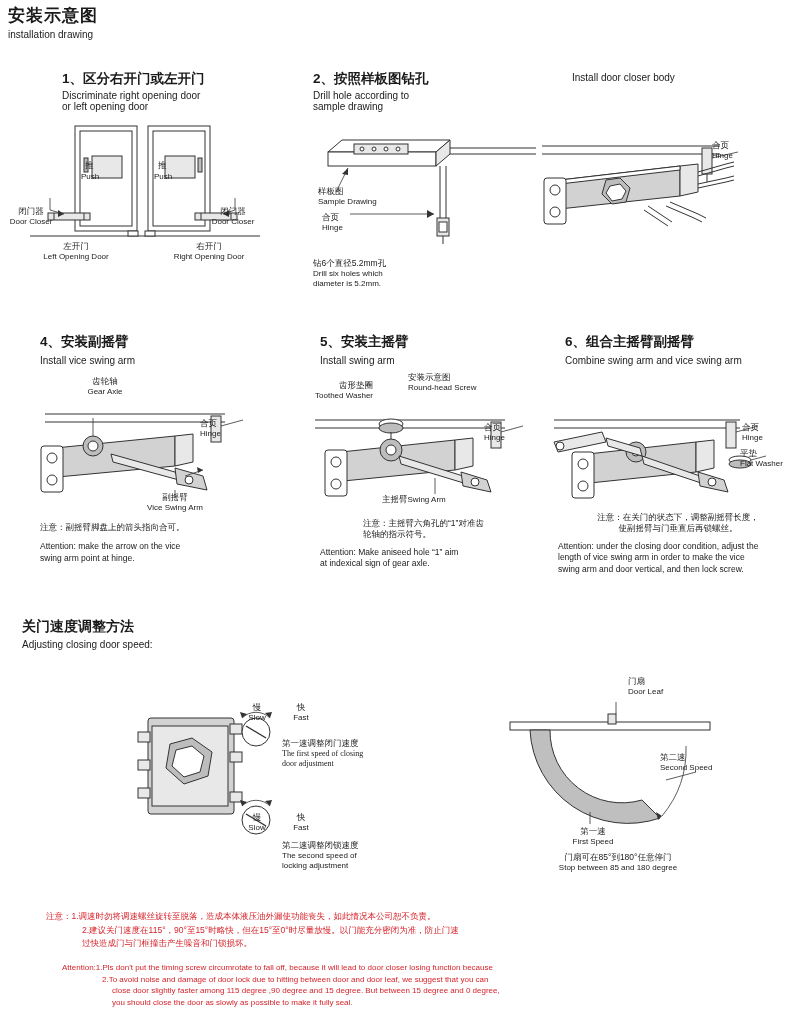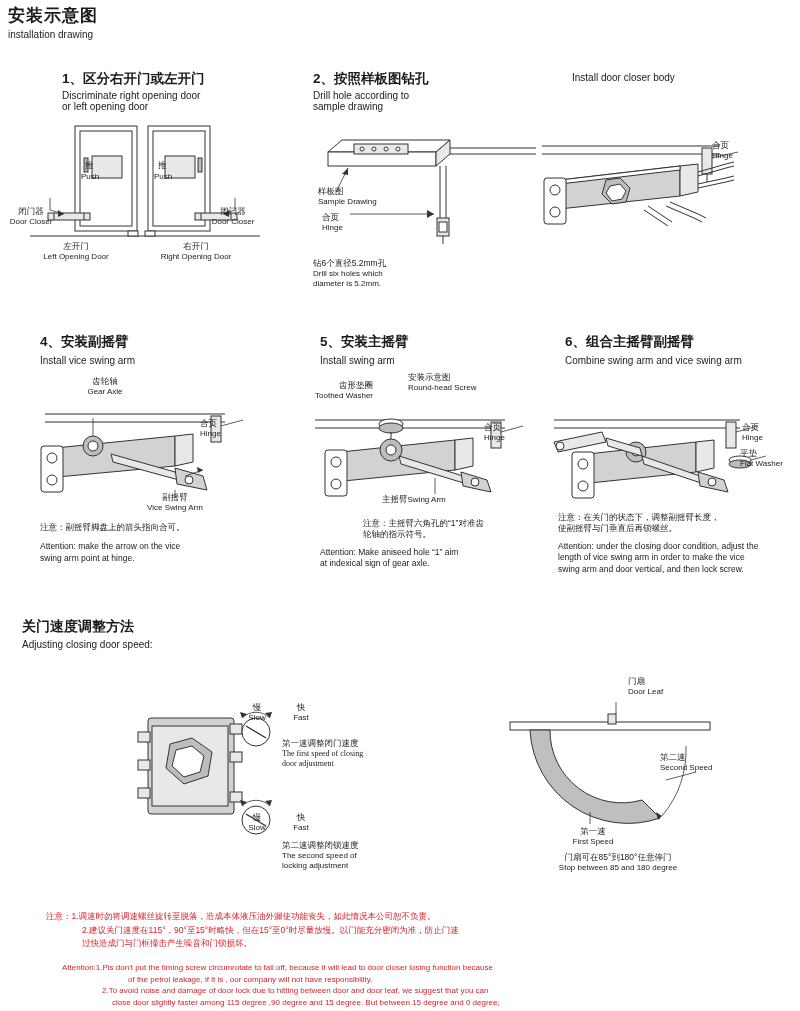--- a/index.html
+++ b/index.html
@@ -99,21 +99,21 @@
 </div>
 <div class="abs tiny" style="left:205px;top:206px;text-align:center;width:56px;">
   <div>闭门器</div>
   <div class="tiny-en">Door Closer</div>
 </div>
 
 <div class="abs tiny center" style="left:26px;top:241px;width:100px;">
   <div>左开门</div>
   <div class="tiny-en">Left Opening Door</div>
 </div>
-<div class="abs tiny center" style="left:141px;top:241px;width:110px;">
+<div class="abs tiny center" style="left:154px;top:241px;width:110px;">
   <div>右开门</div>
   <div class="tiny-en">Right Opening Door</div>
 </div>
 
 <div class="abs" style="left:313px;top:70px;width:220px;">
   <div class="step-cn">2、按照样板图钻孔</div>
   <div class="step-en" style="white-space:pre-line;margin-top:2px;">Drill hole according to
 sample drawing</div>
 </div>
 
@@ -353,21 +353,21 @@
 
 <div class="abs tiny" style="left:742px;top:422px;">
   <div>合页</div>
   <div class="tiny-en">Hinge</div>
 </div>
 <div class="abs tiny" style="left:740px;top:448px;">
   <div>平垫</div>
   <div class="tiny-en">Flat Washer</div>
 </div>
 <div class="abs note" style="left:558px;top:512px;width:240px;">
-  <div style="white-space:pre-line;">注意：在关门的状态下，调整副摇臂长度，
+  <div style="white-space:pre-line;text-align:center;">注意：在关门的状态下，调整副摇臂长度，
 使副摇臂与门垂直后再锁螺丝。</div>
   <div style="white-space:pre-line;margin-top:6px;">Attention: under the closing door condition, adjust the
 length of vice swing arm in order to make the  vice
 swing arm and door vertical, and then lock screw.</div>
 </div>
 
 <div class="abs" style="left:22px;top:618px;">
   <div class="cn" style="font-size:14px;font-weight:bold;">关门速度调整方法</div>
   <div class="en" style="margin-top:3px;">Adjusting closing door speed:</div>
 </div>
@@ -464,17 +464,16 @@
 </div>
 
 <div class="abs red" style="left:46px;top:910px;width:720px;font-size:8.5px;line-height:1.6;">
   <div>注意：1.调速时勿将调速螺丝旋转至脱落，造成本体液压油外漏使功能丧失，如此情况本公司恕不负责。</div>
   <div style="padding-left:36px;">2.建议关门速度在115°，90°至15°时略快，但在15°至0°时尽量放慢。以门能充分密闭为准，防止门速</div>
   <div style="padding-left:36px;">过快造成门与门框撞击产生噪音和门锁损坏。</div>
 </div>
 
 <div class="abs red" style="left:62px;top:962px;width:720px;font-size:8px;line-height:1.45;">
   <div>Attention:1.Pls don't put the timing screw circumrotate to fall off, because it will lead to door closer losing function because</div>
-  <div style="padding-left:66px;">of the petrol leakage, if it is , our company will not have responsibility.</div>
   <div style="padding-left:40px;">2.To avoid noise and damage of door lock due to hitting between door and door leaf, we suggest that you can</div>
   <div style="padding-left:50px;">close door slightly faster among 115 degree ,90 degree and 15 degree. But between 15 degree and 0 degree,</div>
   <div style="padding-left:50px;">you should close the door as slowly as possible to make it fully seal.</div>
 </div>
 
 </body></html>

